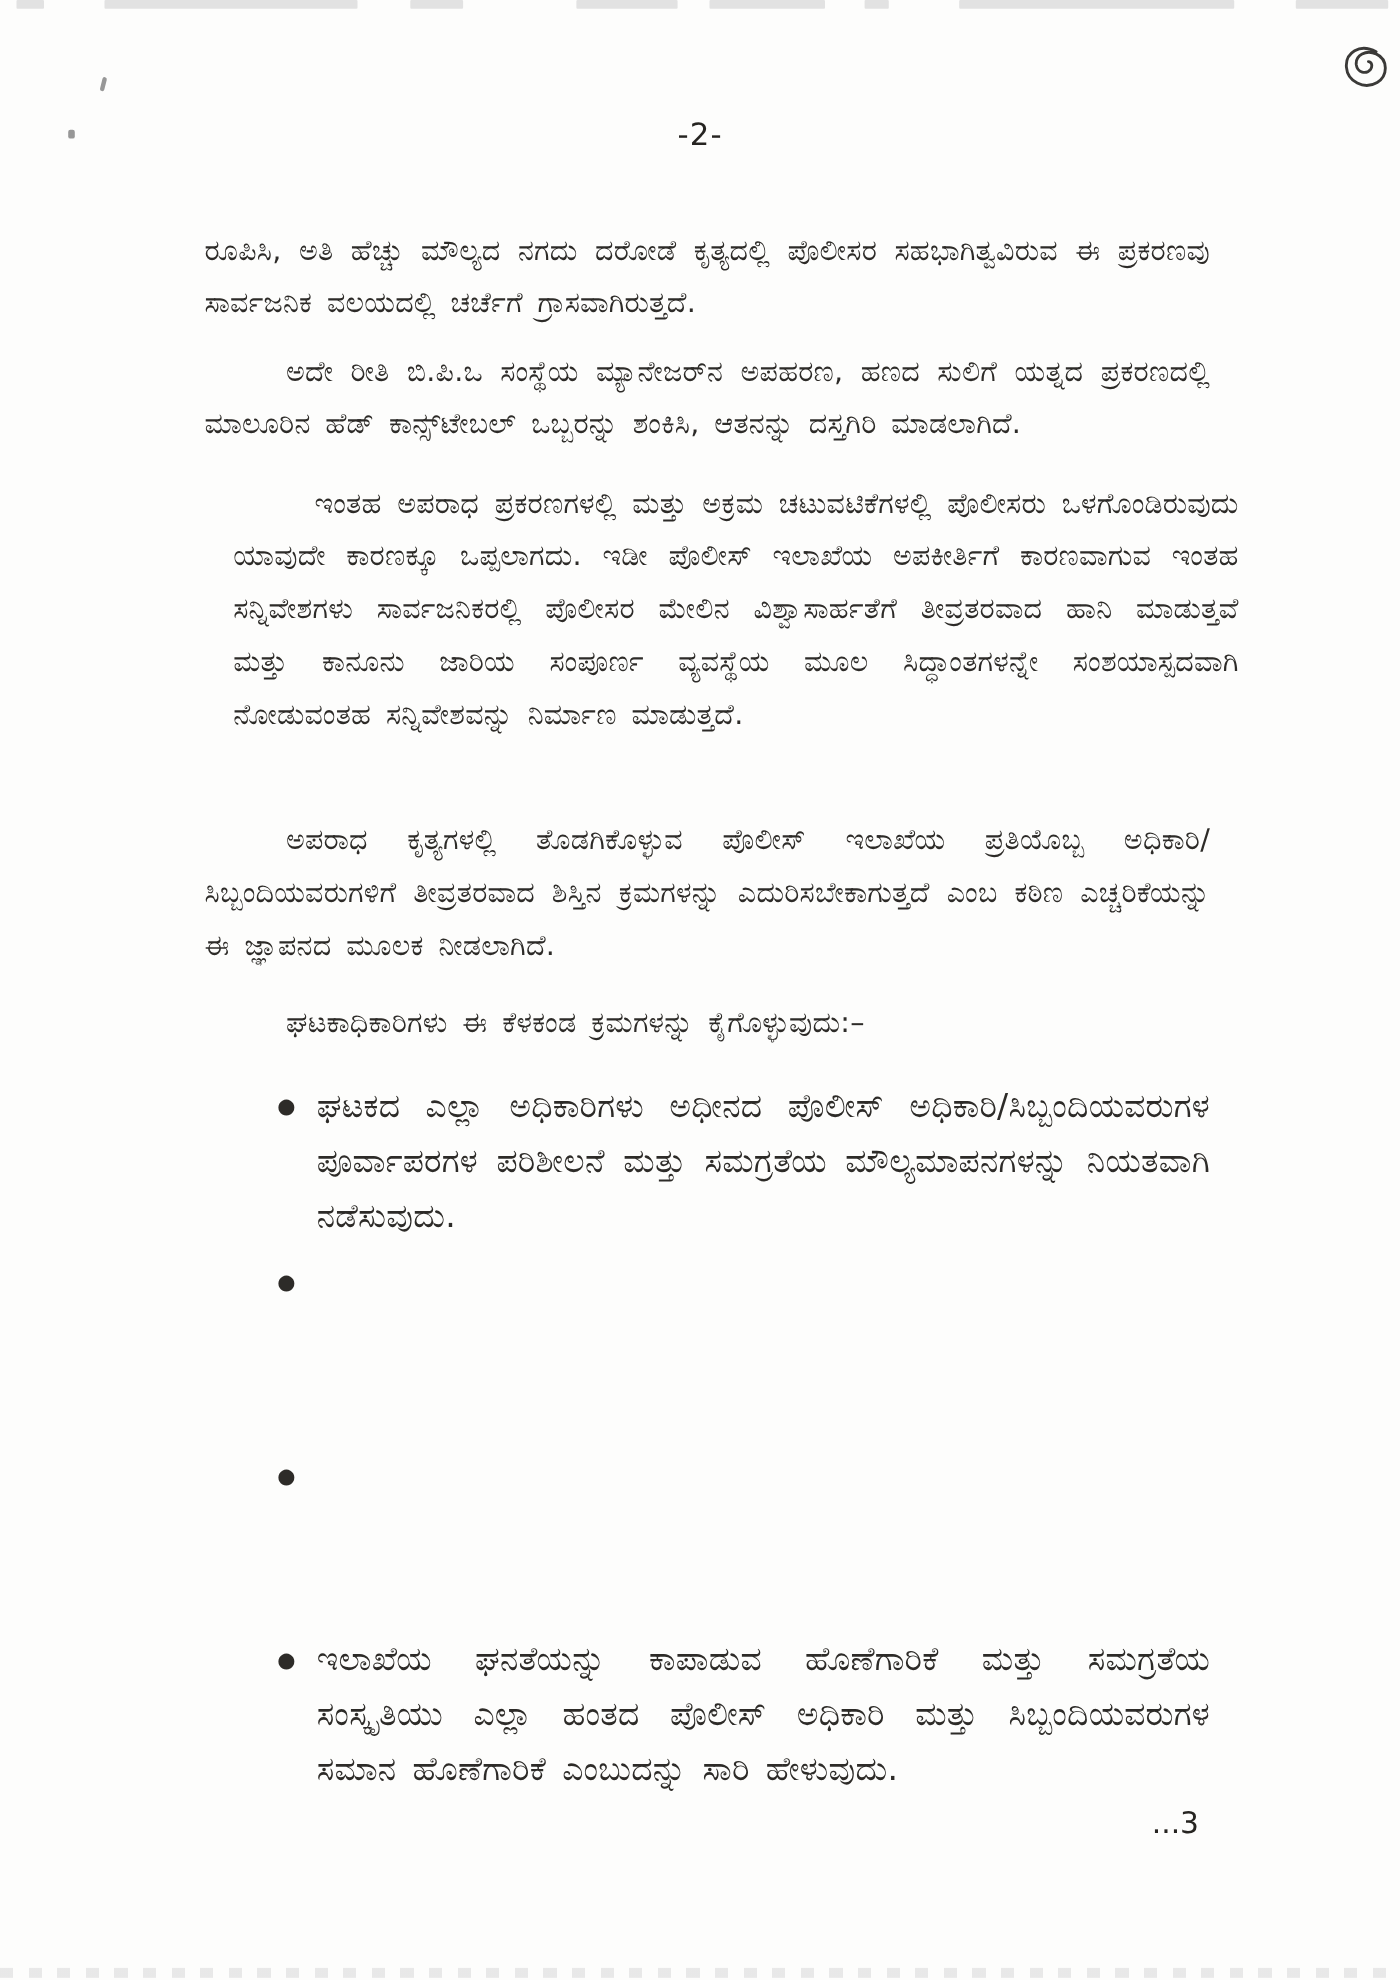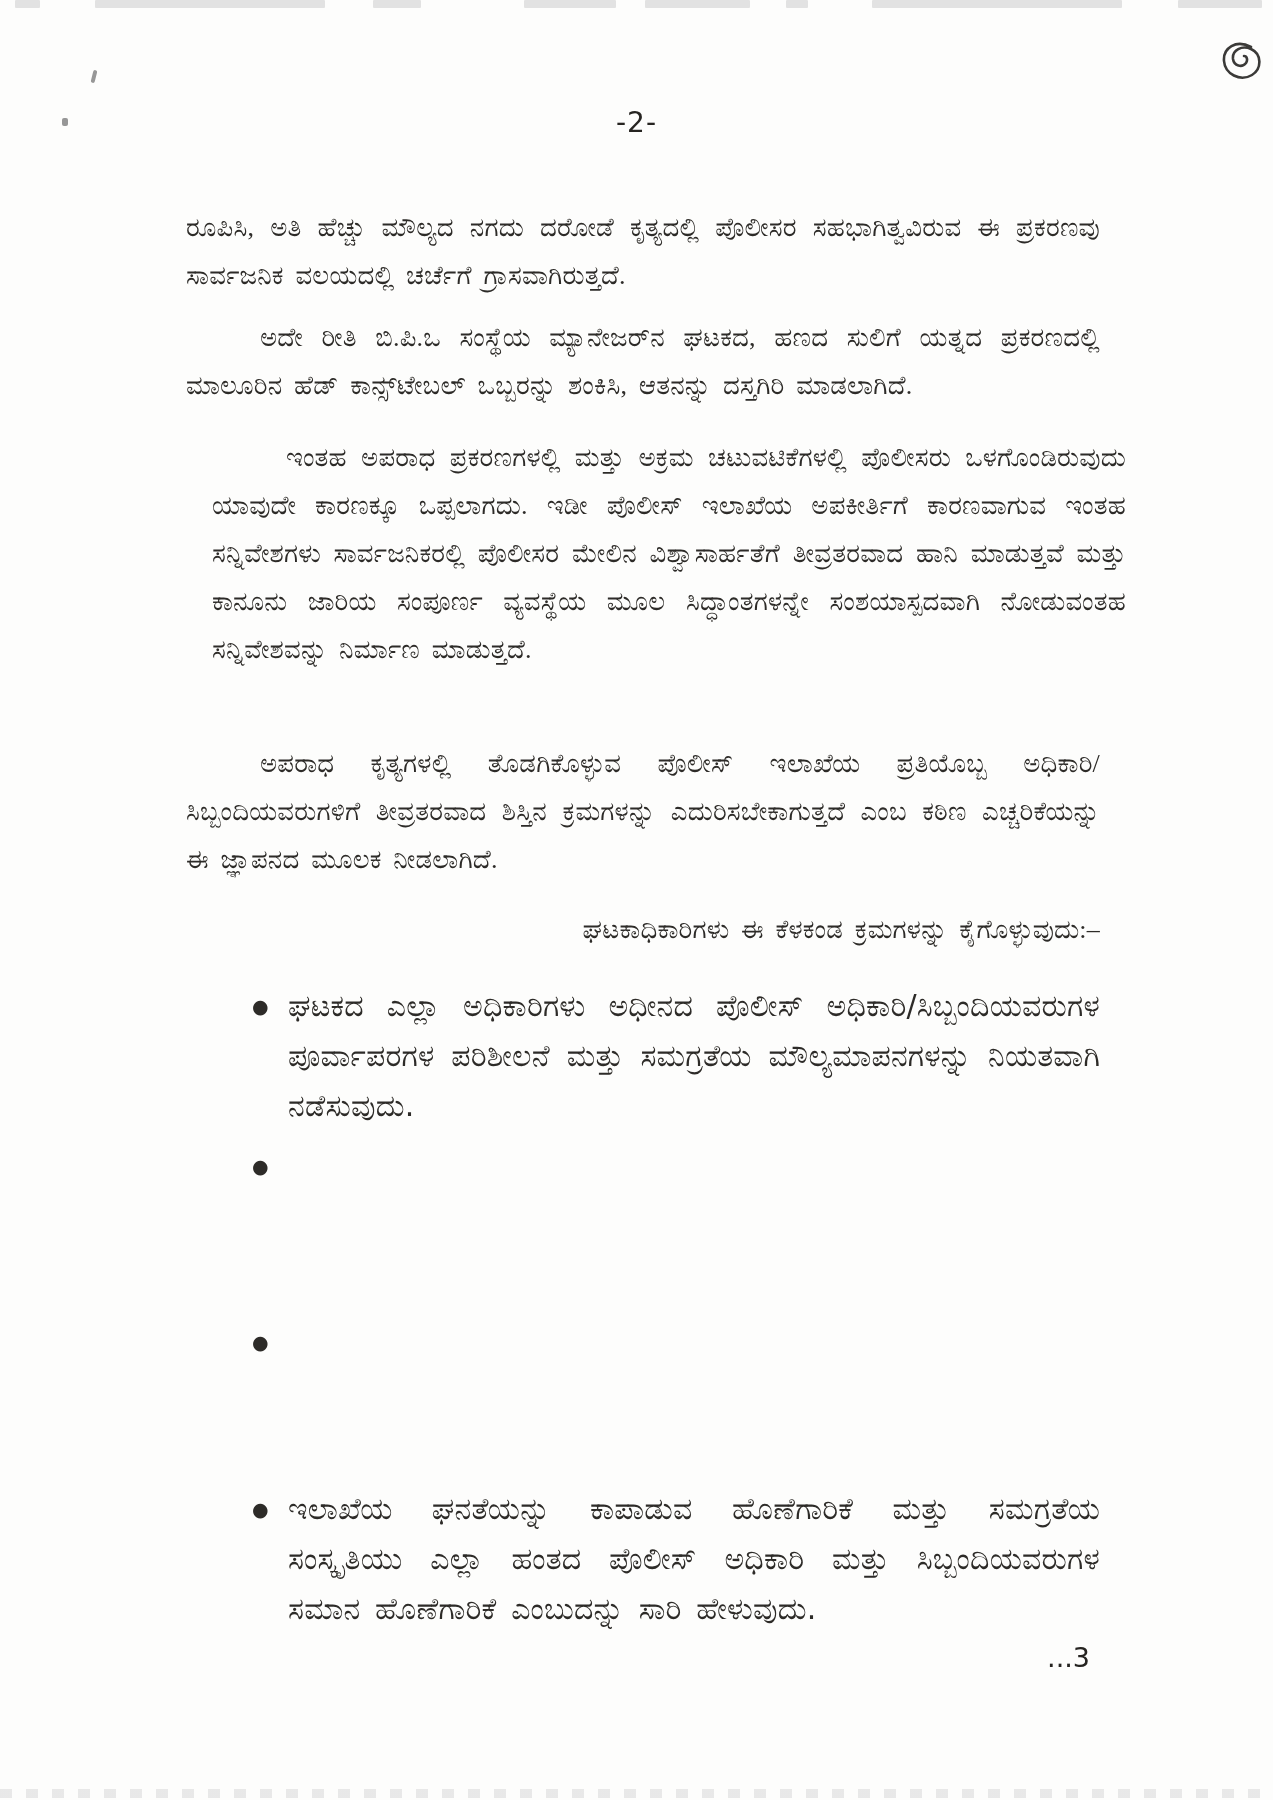--- a/index.html
+++ b/index.html
@@ -63,24 +63,23 @@
 
   .para {
     position: absolute;
     left: 186px;
     width: 914px;
     font-size: 26px;
     line-height: 48px;
     text-align: justify;
     word-spacing: 5px;
     letter-spacing: 0.2px;
-    font-family: Liberation Serif, serif;
   }
   .para.indent { text-indent: 74px; }
-  .para.single { text-align: right; }
+  .para.single { text-align: left; }
 
   .bullet-item {
     position: absolute;
     left: 186px;
     width: 914px;
   }
   .bullet-item .dot {
     position: absolute;
     left: 66px;
     top: 0;
@@ -127,21 +126,21 @@
   <div class="hand-mark">
     <svg width="46" height="46" viewBox="0 0 46 46">
       <path d="M 32 7 C 17 -1, 4 8, 5 21 C 6 34, 21 42, 33 35 C 43 29, 43 14, 32 9 C 23 5, 13 10, 14 19 C 15 26, 23 28, 27 23 C 29 20, 28 16, 25 16" fill="none" stroke="#3b3a38" stroke-width="2.6" stroke-linecap="round"></path>
     </svg>
   </div>
 
   <div class="page-number">-2-</div>
 
   <div class="para" style="top:204px;">ರೂಪಿಸಿ, ಅತಿ ಹೆಚ್ಚು ಮೌಲ್ಯದ ನಗದು ದರೋಡೆ ಕೃತ್ಯದಲ್ಲಿ ಪೊಲೀಸರ ಸಹಭಾಗಿತ್ವವಿರುವ ಈ ಪ್ರಕರಣವು ಸಾರ್ವಜನಿಕ ವಲಯದಲ್ಲಿ ಚರ್ಚೆಗೆ ಗ್ರಾಸವಾಗಿರುತ್ತದೆ.</div>
 
-  <div class="para indent" style="top:314px;">ಅದೇ ರೀತಿ ಬಿ.ಪಿ.ಒ ಸಂಸ್ಥೆಯ ಮ್ಯಾನೇಜರ್‌ನ ಘಟಕದ, ಹಣದ ಸುಲಿಗೆ ಯತ್ನದ ಪ್ರಕರಣದಲ್ಲಿ ಮಾಲೂರಿನ ಹೆಡ್ ಕಾನ್ಸ್‌ಟೇಬಲ್ ಒಬ್ಬರನ್ನು ಶಂಕಿಸಿ, ಆತನನ್ನು ದಸ್ತಗಿರಿ ಮಾಡಲಾಗಿದೆ.</div>
+  <div class="para indent" style="top:314px;">ಅದೇ ರೀತಿ ಬಿ.ಪಿ.ಒ ಸಂಸ್ಥೆಯ ಮ್ಯಾನೇಜರ್‌ನ ಅಪಹರಣ, ಹಣದ ಸುಲಿಗೆ ಯತ್ನದ ಪ್ರಕರಣದಲ್ಲಿ ಮಾಲೂರಿನ ಹೆಡ್ ಕಾನ್ಸ್‌ಟೇಬಲ್ ಒಬ್ಬರನ್ನು ಶಂಕಿಸಿ, ಆತನನ್ನು ದಸ್ತಗಿರಿ ಮಾಡಲಾಗಿದೆ.</div>
 
   <div class="para indent" style="top:434px;margin-left:26px;">ಇಂತಹ ಅಪರಾಧ ಪ್ರಕರಣಗಳಲ್ಲಿ ಮತ್ತು ಅಕ್ರಮ ಚಟುವಟಿಕೆಗಳಲ್ಲಿ ಪೊಲೀಸರು ಒಳಗೊಂಡಿರುವುದು ಯಾವುದೇ ಕಾರಣಕ್ಕೂ ಒಪ್ಪಲಾಗದು.  ಇಡೀ ಪೊಲೀಸ್ ಇಲಾಖೆಯ ಅಪಕೀರ್ತಿಗೆ ಕಾರಣವಾಗುವ ಇಂತಹ ಸನ್ನಿವೇಶಗಳು ಸಾರ್ವಜನಿಕರಲ್ಲಿ ಪೊಲೀಸರ ಮೇಲಿನ ವಿಶ್ವಾಸಾರ್ಹತೆಗೆ ತೀವ್ರತರವಾದ ಹಾನಿ ಮಾಡುತ್ತವೆ ಮತ್ತು ಕಾನೂನು ಜಾರಿಯ ಸಂಪೂರ್ಣ ವ್ಯವಸ್ಥೆಯ ಮೂಲ ಸಿದ್ಧಾಂತಗಳನ್ನೇ ಸಂಶಯಾಸ್ಪದವಾಗಿ ನೋಡುವಂತಹ ಸನ್ನಿವೇಶವನ್ನು ನಿರ್ಮಾಣ ಮಾಡುತ್ತದೆ.</div>
 
   <div class="para indent" style="top:740px;">ಅಪರಾಧ ಕೃತ್ಯಗಳಲ್ಲಿ ತೊಡಗಿಕೊಳ್ಳುವ ಪೊಲೀಸ್ ಇಲಾಖೆಯ ಪ್ರತಿಯೊಬ್ಬ ಅಧಿಕಾರಿ/ಸಿಬ್ಬಂದಿಯವರುಗಳಿಗೆ ತೀವ್ರತರವಾದ ಶಿಸ್ತಿನ ಕ್ರಮಗಳನ್ನು ಎದುರಿಸಬೇಕಾಗುತ್ತದೆ ಎಂಬ ಕಠಿಣ ಎಚ್ಚರಿಕೆಯನ್ನು ಈ ಜ್ಞಾಪನದ ಮೂಲಕ ನೀಡಲಾಗಿದೆ.</div>
 
   <div class="para indent single" style="top:906px;">ಘಟಕಾಧಿಕಾರಿಗಳು ಈ ಕೆಳಕಂಡ ಕ್ರಮಗಳನ್ನು ಕೈಗೊಳ್ಳುವುದು:–</div>
 
   <div class="bullet-item" style="top:981px;">
     <span class="dot">●</span>
     <div class="btext">ಘಟಕದ ಎಲ್ಲಾ ಅಧಿಕಾರಿಗಳು ಅಧೀನದ ಪೊಲೀಸ್ ಅಧಿಕಾರಿ/ಸಿಬ್ಬಂದಿಯವರುಗಳ ಪೂರ್ವಾಪರಗಳ ಪರಿಶೀಲನೆ ಮತ್ತು ಸಮಗ್ರತೆಯ ಮೌಲ್ಯಮಾಪನಗಳನ್ನು ನಿಯತವಾಗಿ ನಡೆಸುವುದು.</div>

